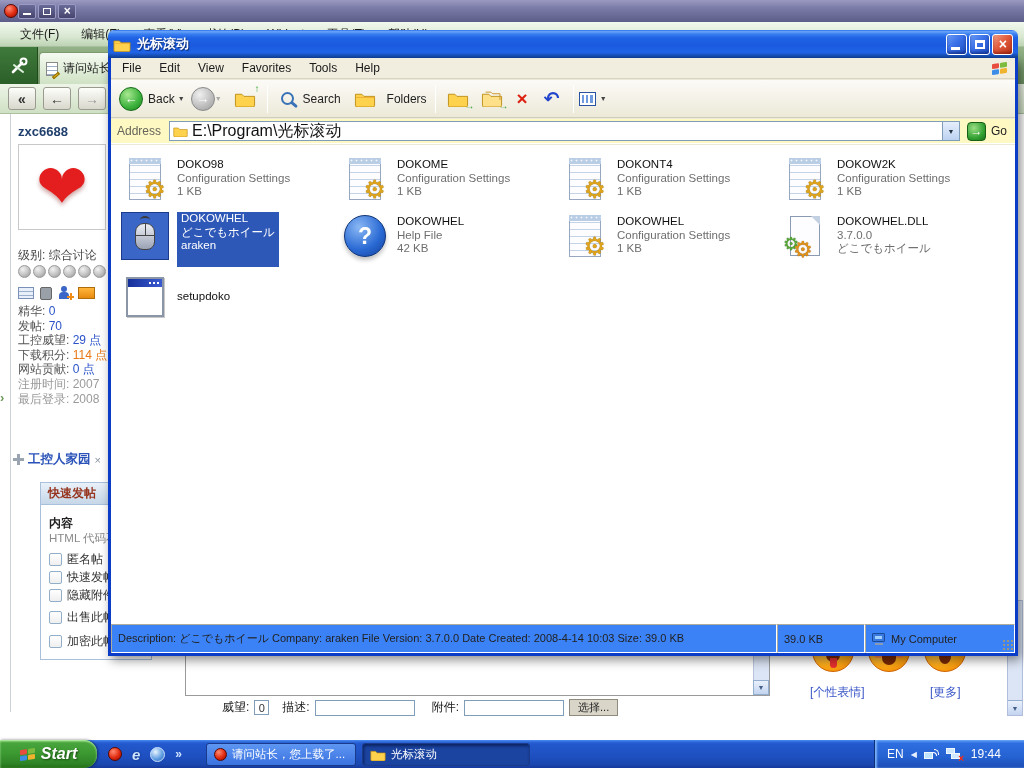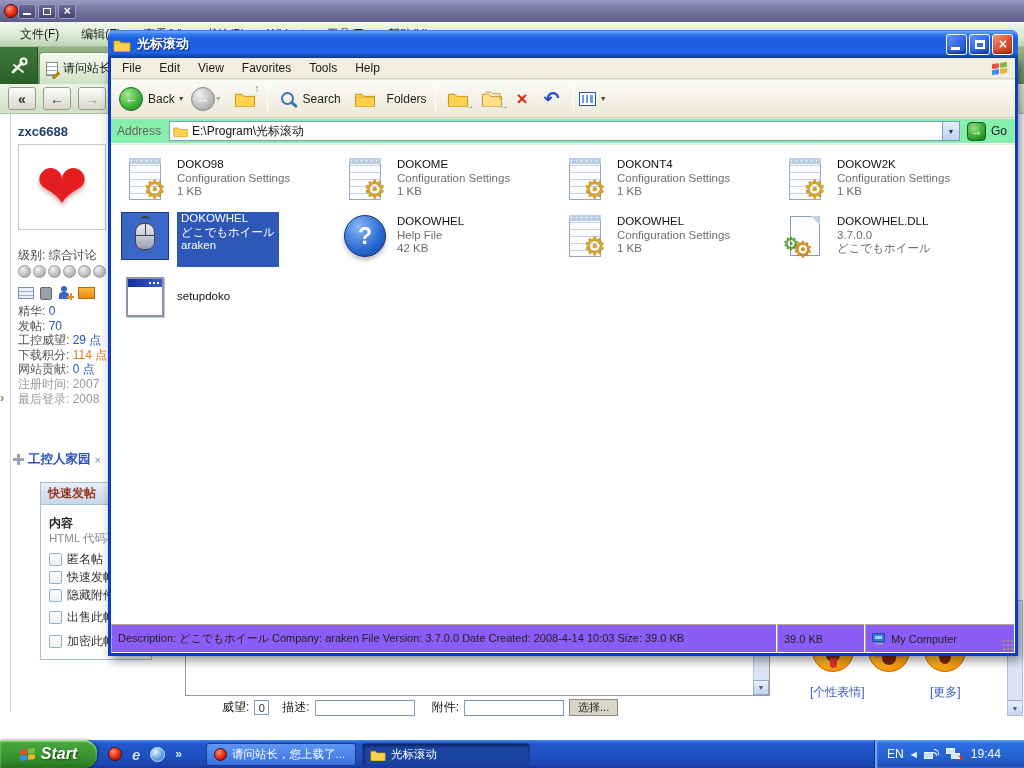--- a/index.html
+++ b/index.html
@@ -180,25 +180,25 @@
   .ov-arrow.r { right:-6px; top:auto; bottom:-4px; }
   .tb-x { font-size:19px; font-weight:900; color:#dd2211; margin:0 8px; line-height:1; }
   .tb-undo { font-size:19px; font-weight:bold; color:#2244cc; margin:0 8px; line-height:1; }
   .views-ico { width:17px; height:14px; border:1px solid #2a52a0; background:#fff; padding:2px 2px;
     display:flex; gap:2px; }
   .views-ico i { flex:1; background:#6f9ae0; }
   .mag-big { width:13px; height:13px; border:2.5px solid #3a72b8; border-radius:50%; position:relative; margin:0 4px 0 8px; }
   .mag-big::after { content:""; position:absolute; right:-6px; bottom:-3px; width:8px; height:3px; background:#3a72b8;
     transform:rotate(40deg); border-radius:2px; }
 
-  .xp-addressbar { position:absolute; left:0; top:61px; width:904px; height:25px; background:#86efac;
+  .xp-addressbar { position:absolute; left:0; top:61px; width:904px; height:25px; background:#fef9c3;
     border-bottom:1px solid #fff; display:flex; align-items:center; padding:0 2px 0 6px; }
   .addr-label { font-size:12px; color:#66655a; margin-right:8px; }
   .addr-combo { flex:1; height:20px; background:#fff; border:1px solid #7f9db9; display:flex; align-items:center; padding-left:3px; }
-  .addr-text { font-size:12px; color:#111; margin-left:4px; flex:1; }
+  .addr-text { font-size:16px; color:#111; margin-left:4px; flex:1; }
   .addr-dd { width:17px; height:18px; background:linear-gradient(180deg,#e6eefb,#bcd2f2); border-left:1px solid #7f9db9;
     display:flex; align-items:center; justify-content:center; font-size:7px; color:#234; }
   .go-btn { width:19px; height:19px; border-radius:4px; margin-left:7px;
     background:radial-gradient(circle at 35% 30%,#9ade84,#2f9e2f 65%,#1c701c); border:1px solid #176018;
     display:flex; align-items:center; justify-content:center; color:#fff; font-weight:bold; font-size:12px; }
   .go-label { font-size:12px; color:#222; margin:0 6px 0 5px; }
 
   .xp-content { position:absolute; left:0; top:87px; width:904px; height:483px; background:#fff; overflow:hidden;
     padding:8px 0 0 6px; display:grid; grid-template-columns:repeat(4,220px); grid-auto-rows:57px; align-content:start; }
   .tile { display:flex; gap:8px; padding:2px 0 0 4px; }
@@ -232,21 +232,21 @@
     background:linear-gradient(180deg,#eceef4,#9aa2b4); position:relative; }
   .mouse-split { position:absolute; left:9px; top:0; width:1px; height:11px; background:#444; }
   .mouse-btnline { position:absolute; left:0; top:11px; width:19px; height:1px; background:#444; }
   .mouse-cord { position:absolute; left:4px; top:-8px; width:10px; height:8px; border-top:2px solid #3a3a3a;
     border-radius:50% 50% 0 0; }
   .app-win { width:38px; height:40px; border:2px solid #8a96a8; background:#fff; position:relative; box-shadow:1px 1px 0 #c8c8c8; }
   .app-tbar { position:absolute; left:0; top:0; width:100%; height:8px; background:linear-gradient(90deg,#16309a,#3a5ad0); }
   .app-dots { position:absolute; right:2px; top:2px; width:12px; height:4px;
     background-image:radial-gradient(#fff 35%,transparent 40%); background-size:4px 4px; }
 
-  .xp-statusbar { position:absolute; left:0; bottom:0; width:904px; height:30px; background:#8b5cf6;
+  .xp-statusbar { position:absolute; left:0; bottom:0; width:904px; height:30px; background:#3b82f6;
     border-top:1px solid #fff; display:flex; }
   .sp { border:1px solid; border-color:#b0ac9c #fff #fff #b0ac9c; display:flex; align-items:center;
     font-size:11px; color:#222; padding:0 6px; white-space:nowrap; overflow:hidden; }
   .sp1 { flex:1; }
   .sp2 { width:88px; }
   .sp3 { width:150px; gap:5px; }
   .mycomp-ico { width:14px; height:12px; position:relative; flex:0 0 auto; }
   .mycomp-ico .scr { position:absolute; left:0; top:0; width:13px; height:9px; background:#3a7ae0; border:1px solid #1a4a9a; border-radius:1px; }
   .mycomp-ico .scr i { position:absolute; left:2px; top:2px; right:2px; bottom:2px; background:#9fd0ff; display:block; }
   .mycomp-ico .base { position:absolute; left:3px; bottom:0; width:8px; height:2px; background:#8a9ab0; }

